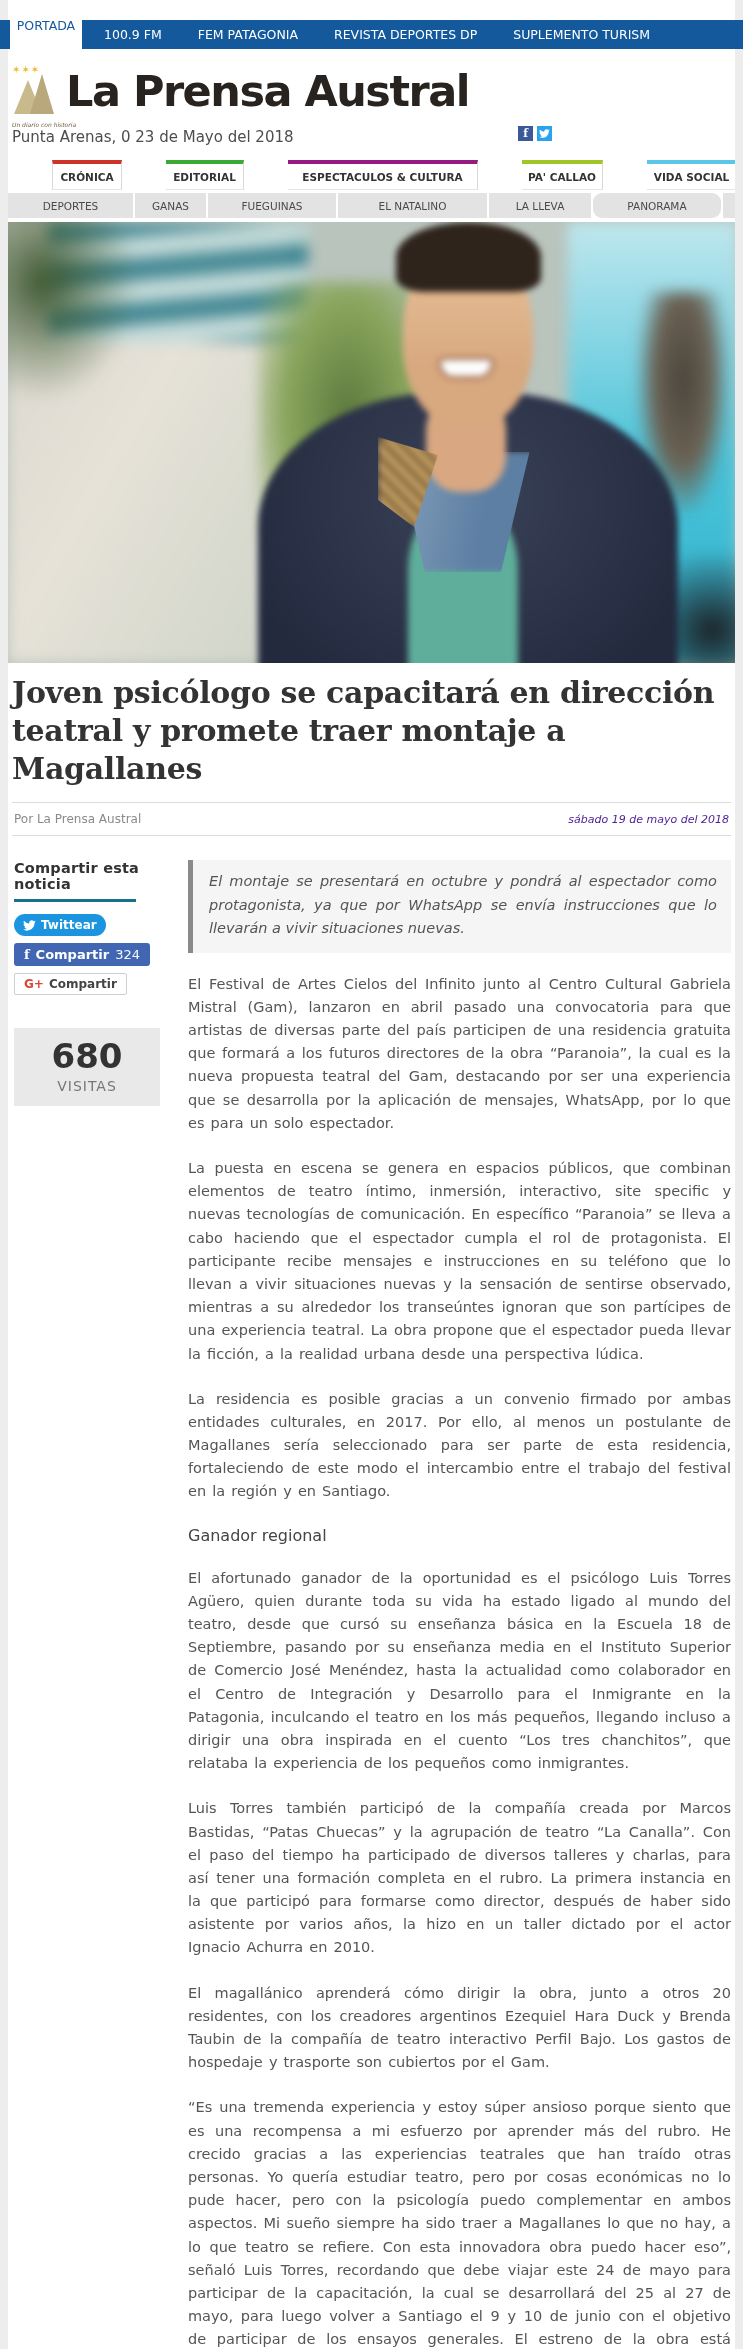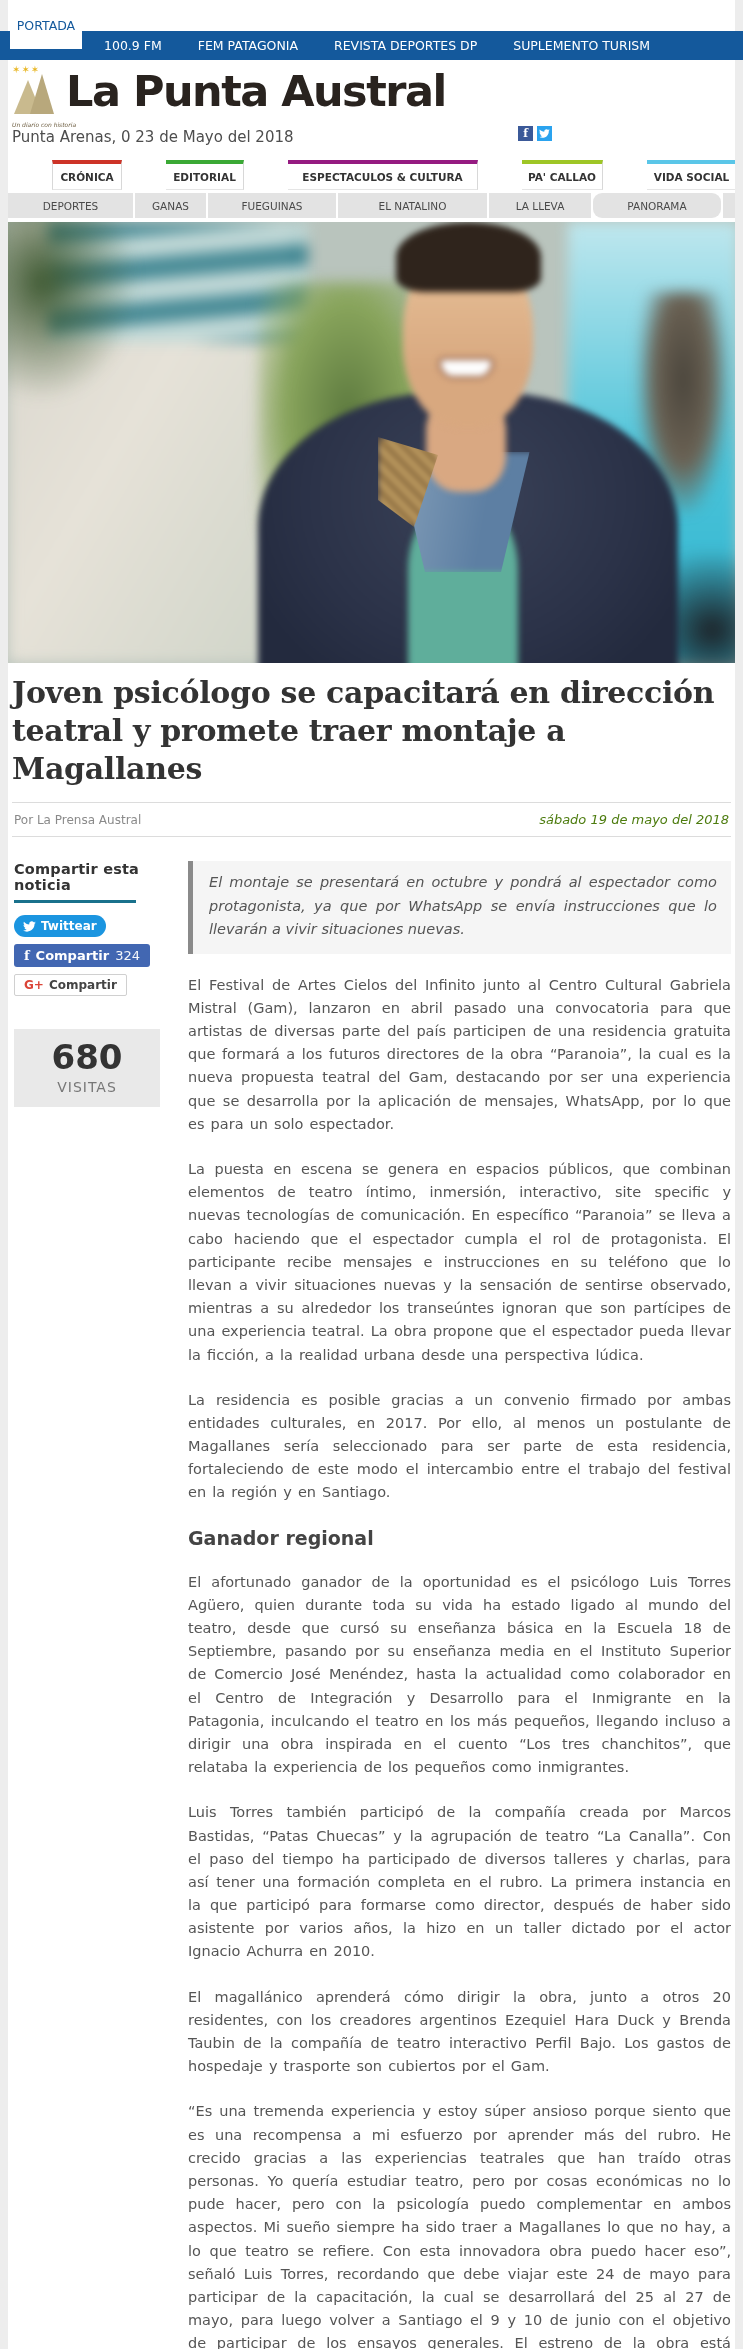--- a/index.html
+++ b/index.html
@@ -2,21 +2,21 @@
 <html><head>
 <meta charset="utf-8">
 <style>
   * { margin:0; padding:0; box-sizing:border-box; }
   html,body { width:743px; }
   body { font-family:"DejaVu Sans", sans-serif; background:#ededed; }
   .page { position:relative; width:743px; height:2349px; overflow:hidden; background:#ededed; }
   .panel { position:absolute; left:8px; top:0; width:727px; height:2349px; background:#ffffff; }
 
   
-  .topbar { position:absolute; left:0; top:31px; width:743px; height:29px; background:#14599c; display:flex; align-items:center; z-index:2; }
+  .topbar { position:absolute; left:0; top:20px; width:743px; height:29px; background:#14599c; display:flex; align-items:center; z-index:2; }
   .topbar-item { color:#ffffff; font-size:12.5px; padding:0 18px; white-space:nowrap; cursor:pointer; }
   .tab-portada { position:absolute; left:10px; top:2px; width:72px; height:47px; background:#ffffff; z-index:3;
                  display:flex; align-items:center; justify-content:center; color:#14599c; font-size:12.5px; cursor:pointer; }
   .topbar-items { margin-left:86px; display:flex; }
 
   
   .masthead { position:absolute; left:8px; top:56px; width:727px; height:98px; background:#fff; z-index:1; }
   .logo-icon { position:absolute; left:4px; top:14px; width:52px; height:58px; }
   .mountain { position:absolute; bottom:14px; left:2px; width:0; height:0; border-left:14px solid transparent; border-right:14px solid transparent; border-bottom:34px solid #c9ba8e; }
   .mountain.m2 { left:18px; border-left-width:12px; border-right-width:12px; border-bottom-width:40px; border-bottom-color:#b8a87c; }
@@ -44,42 +44,42 @@
   .ph { position:absolute; }
   .blur6 { filter:blur(7px); }
   .blur3 { filter:blur(3px); }
 
   
   .article { position:absolute; left:8px; top:668px; width:727px; height:1681px; background:#fff; padding:4px 4px 0 4px; overflow:hidden; }
   h1.headline { font-family:"DejaVu Serif", serif; font-size:30px; line-height:1.27; color:#333333; font-weight:bold; letter-spacing:-0.3px; margin-top:2px; }
   .rule { border:none; border-top:1px solid #dcdcdc; margin:14px 0 0 0; }
   .byline-row { display:flex; justify-content:space-between; align-items:center; padding:9px 2px; }
   .byline { font-size:12px; color:#8a8a8a; }
-  .pubdate { font-size:13px; color:#4d7c0f; font-style:italic; }
+  .pubdate { font-size:11px; color:#4c1d95; font-style:italic; }
 
   .cols { display:flex; margin-top:24px; }
   .share-col { flex:0 0 160px; padding-left:2px; }
   .share-title { font-size:14.5px; font-weight:bold; color:#333; letter-spacing:0.2px; }
   .share-underline { width:122px; height:3px; background:#19718c; margin-top:7px; margin-bottom:12px; }
   .btn { display:inline-flex; align-items:center; border-radius:3px; cursor:pointer; margin-bottom:7px; }
   .btn-tw { background:#1b95e0; color:#fff; font-size:12px; font-weight:bold; padding:4px 9px; gap:5px;border-radius:11px; }
   .btn-tw svg { width:13px; height:13px; fill:#fff; }
   .btn-fb { background:#4267b2; color:#fff; font-size:13px; font-weight:bold; padding:4px 10px; gap:6px; }
   .btn-fb .fbf { font-family:"DejaVu Serif", serif; font-size:13px; }
   .btn-fb .count { font-weight:normal; opacity:0.95; }
   .btn-gp { background:#fff; border:1px solid #d0d0d0; color:#444; font-size:12px; font-weight:bold; padding:3px 9px; gap:5px; border-radius:2px; }
   .gp-mark { color:#db4437; font-weight:bold; font-size:12px; }
   .visits { width:146px; background:#e9e9e9; margin-top:26px; padding:10px 0 12px 0; text-align:center; }
   .visits-num { font-size:34px; font-weight:bold; color:#333; line-height:1.1; }
   .visits-label { font-size:14px; color:#777; letter-spacing:1px; margin-top:2px; }
 
   .content-col { flex:1; padding-left:16px; }
   .lead { background:#f5f5f5; border-left:5px solid #8a8a8a; padding:10px 14px 12px 16px; font-style:italic; font-size:14.5px; color:#555; line-height:1.62; text-align:justify; margin-bottom:20px; }
   .content-col p { font-size:14.5px; color:#555555; line-height:1.6; text-align:justify; margin-bottom:22px; word-spacing:1.5px; }
-  .subhead { font-size:19px; font-weight:bold; color:#444; margin:2px 0 22px 0; }
+  .subhead { font-size:16px; font-weight:normal; color:#444; margin:2px 0 22px 0; }
 </style>
 </head>
 <body>
 
 <div class="page">
   <div class="panel"></div>
 
   <div class="topbar">
     <div class="topbar-items">
       <span class="topbar-item">100.9 FM</span>
@@ -90,21 +90,21 @@
   </div>
   <div class="tab-portada">PORTADA</div>
 
   <div class="masthead">
     <div class="logo-icon">
       <span class="stars">✶✶✶</span>
       <div class="mountain"></div>
       <div class="mountain m2"></div>
       <div class="tagline">Un diario con historia</div>
     </div>
-    <div class="logo-title">La Punta Austral</div>
+    <div class="logo-title">La Prensa Austral</div>
     <div class="dateline">Punta Arenas, 0 23 de Mayo del 2018</div>
     <div class="social">
       <div class="sq fb">f</div>
       <div class="sq tw">
         <svg viewBox="0 0 24 24">
             <path d="M23.6 4.8c-.9.4-1.8.7-2.8.8 1-.6 1.8-1.6 2.1-2.7-.9.6-2 1-3.1 1.2-.9-1-2.1-1.6-3.5-1.6-2.6 0-4.8 2.1-4.8 4.8 0 .4 0 .7.1 1.1-4-.2-7.5-2.1-9.9-5-.4.7-.6 1.6-.6 2.4 0 1.7.8 3.1 2.1 4-.8 0-1.5-.2-2.2-.6v.1c0 2.3 1.7 4.3 3.8 4.7-.4.1-.8.2-1.3.2-.3 0-.6 0-.9-.1.6 1.9 2.4 3.3 4.5 3.3-1.6 1.3-3.7 2-6 2-.4 0-.8 0-1.2-.1 2.2 1.4 4.8 2.2 7.5 2.2 9 0 13.9-7.4 13.9-13.9v-.6c1-.7 1.8-1.6 2.4-2.5z"></path>
           </svg>
       </div>
     </div>
   </div>

